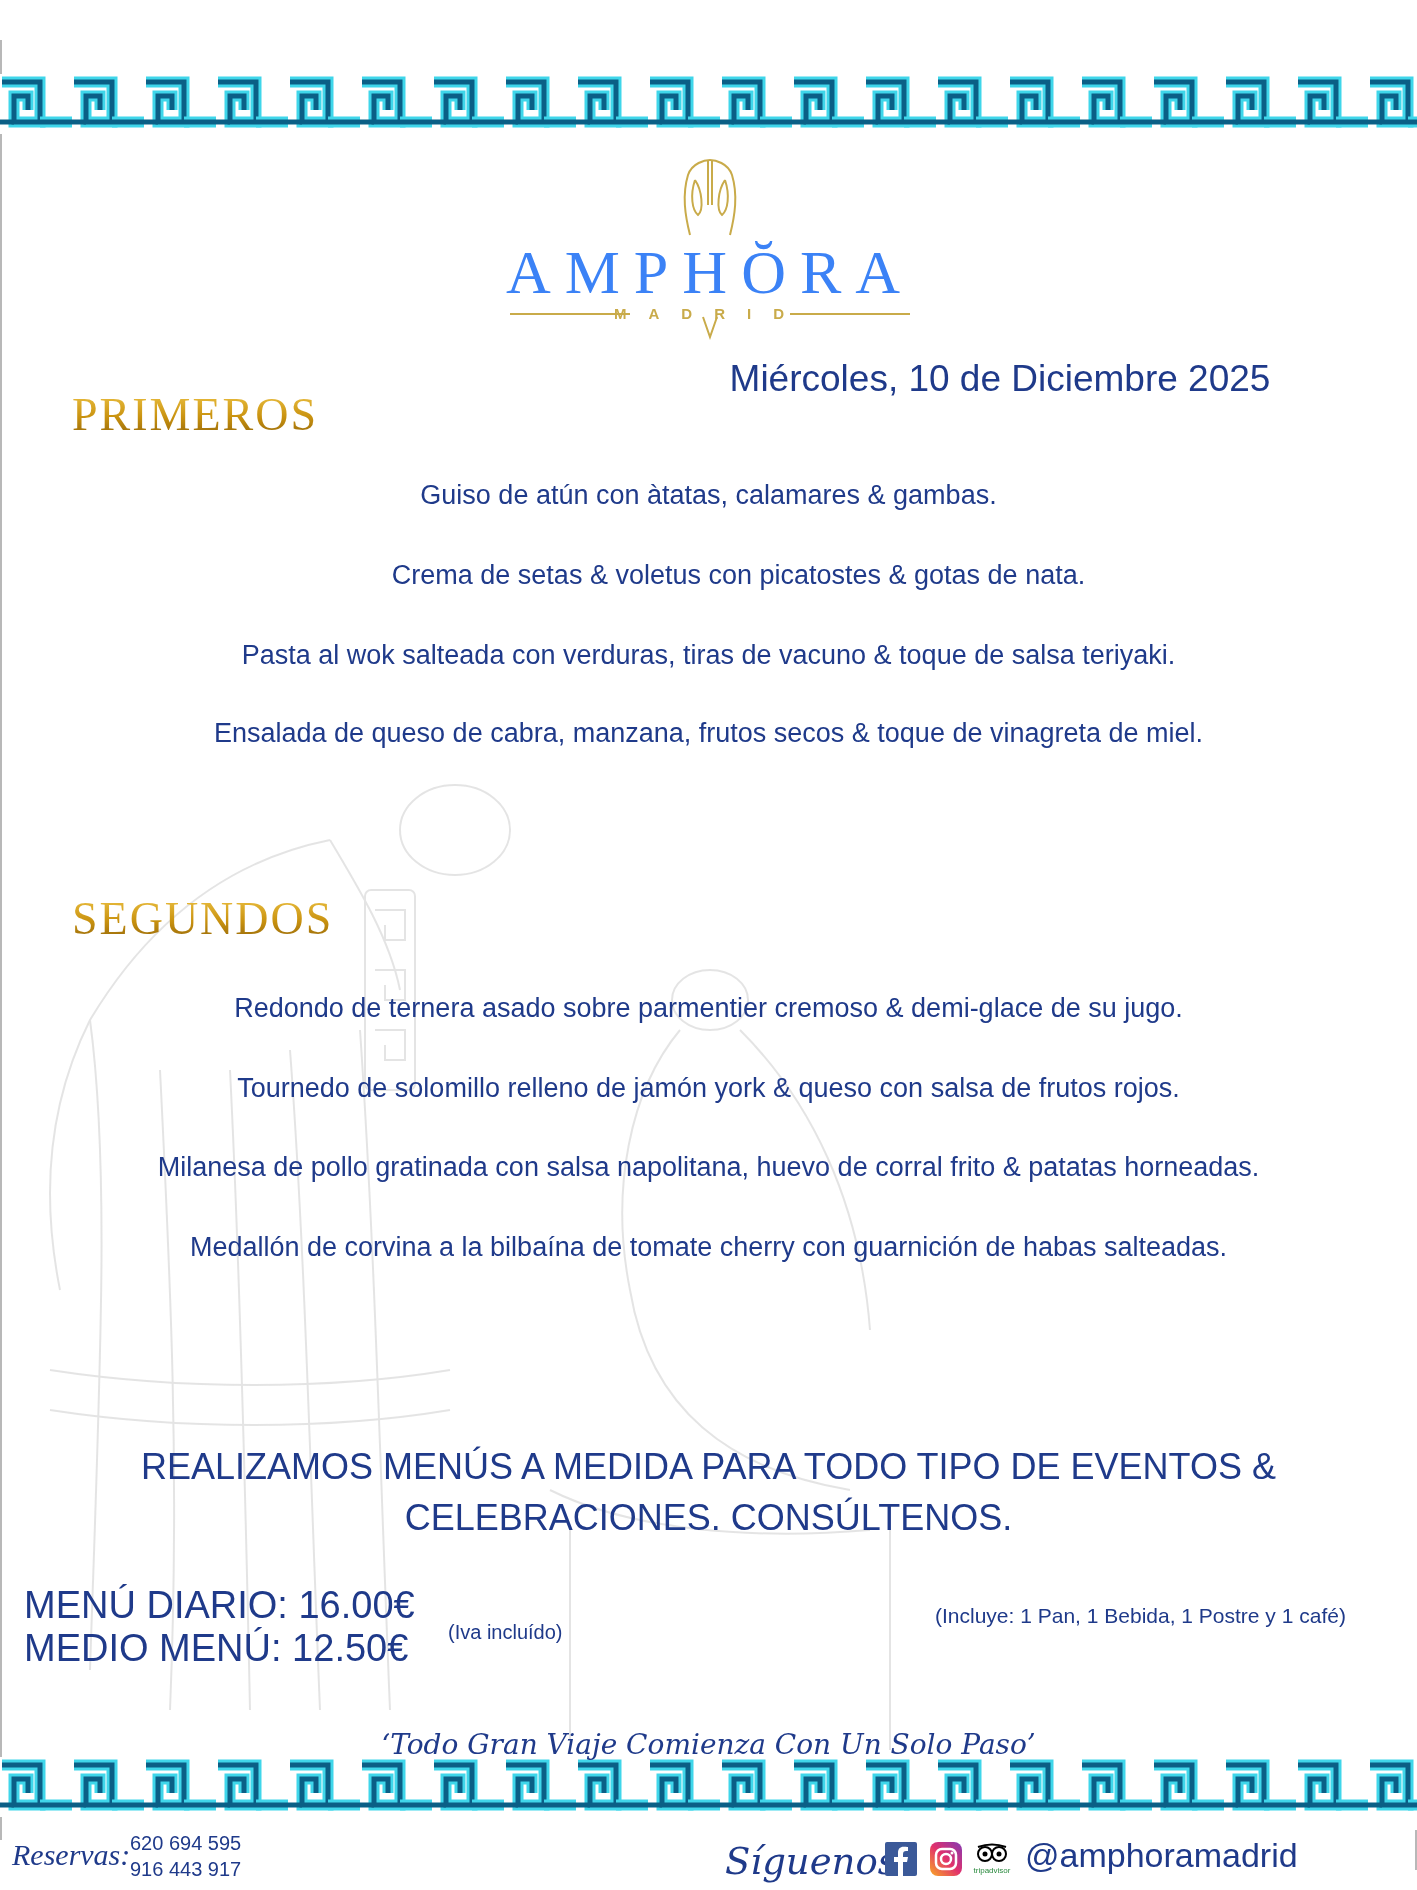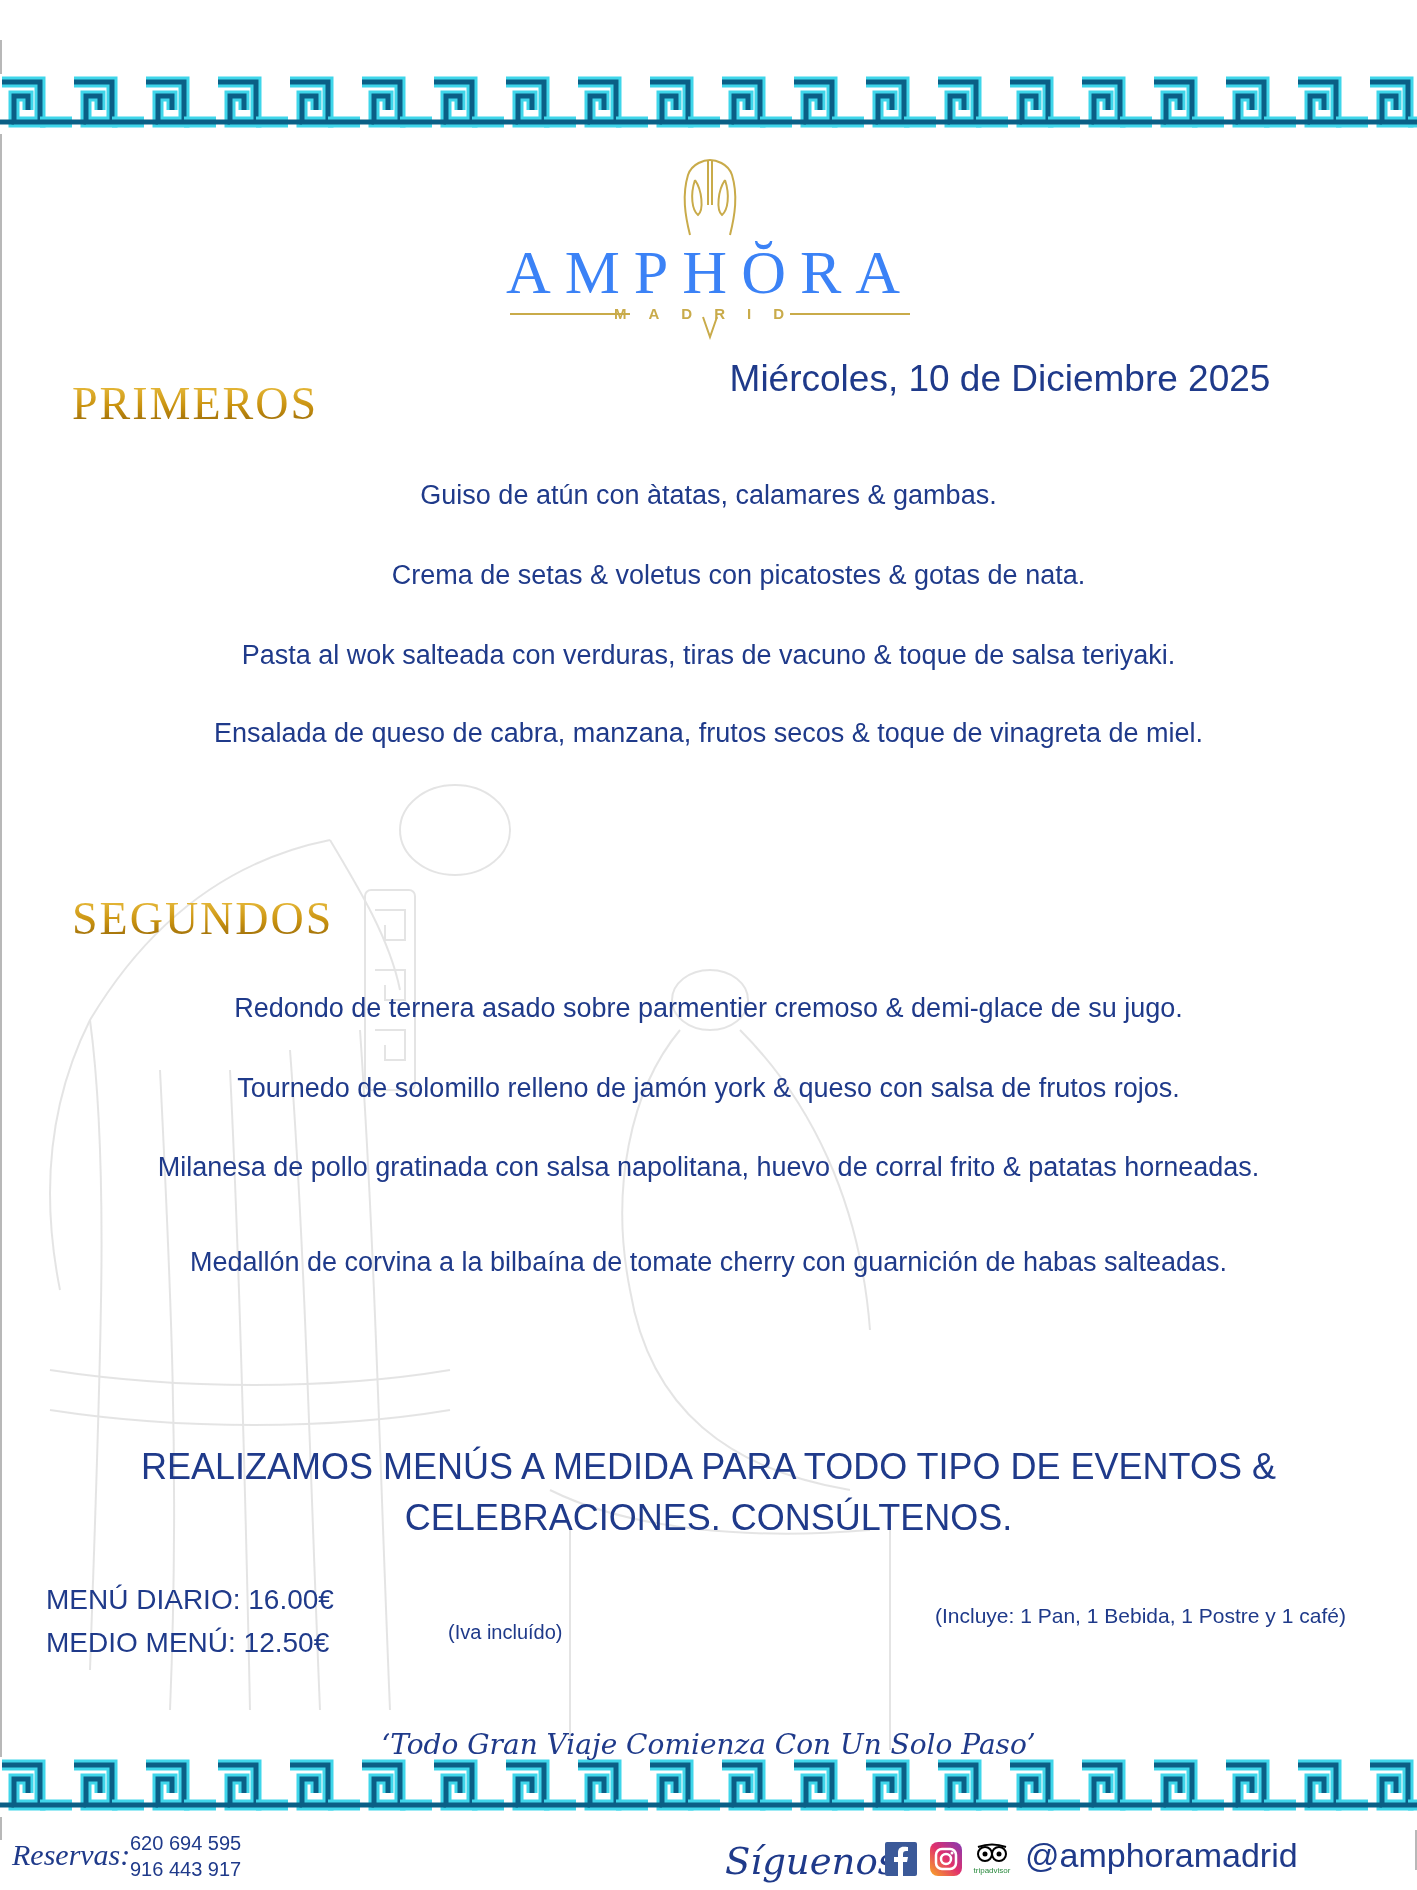--- a/index.html
+++ b/index.html
@@ -42,35 +42,35 @@
     }
 
     .section-title {
       position: absolute; left: 72px;
       font-family: "Liberation Serif", "DejaVu Serif", serif;
       font-size: 46px; letter-spacing: 2px;
       color: #c99b1a;
       background: linear-gradient(180deg, #f2c94c 0%, #c9920f 55%, #8a5e08 100%);
       -webkit-background-clip: text; background-clip: text; -webkit-text-fill-color: transparent;
     }
-    .primeros-title { top: 377px; }
+    .primeros-title { top: 388px; }
     .segundos-title { top: 892px; }
 
     .dish {
       position: absolute; left: 0; width: 1417px; text-align: center;
       font-size: 27px; color: #1f3a8a;
     }
 
     .promo {
       position: absolute; left: 100px; width: 1217px; text-align: center;
       font-size: 36px; line-height: 51px; color: #1f3a8a; top: 1441px;
     }
 
     .price {
-      position: absolute; left: 46px; font-size: 28px; color: #1f3a8a;
+      position: absolute; left: 24px; font-size: 38px; color: #1f3a8a;
     }
     .price-1 { top: 1584px; }
     .price-2 { top: 1627px; }
     .iva { position: absolute; left: 448px; top: 1621px; font-size: 20px; color: #1f3a8a; }
     .incluye { position: absolute; left: 935px; top: 1604px; font-size: 21px; color: #1f3a8a; }
 
     .quote {
       position: absolute; left: 0; width: 1417px; top: 1688px; text-align: center;
       font-family: "DejaVu Serif", serif; font-style: italic; font-size: 28px; color: #1f3a8a; margin-top: 40px;
     }
@@ -162,21 +162,21 @@
 <div class="section-title primeros-title">PRIMEROS</div>
 <div class="dish" style="top:480px;">Guiso de atún con àtatas, calamares &amp; gambas.</div>
 <div class="dish" style="top:560px;padding-left:30px;">Crema de setas &amp; voletus con picatostes &amp; gotas de nata.</div>
 <div class="dish" style="top:640px;">Pasta al wok salteada con verduras, tiras de vacuno &amp; toque de salsa teriyaki.</div>
 <div class="dish" style="top:718px;">Ensalada de queso de cabra, manzana, frutos secos &amp; toque de vinagreta de miel.</div>
 
 <div class="section-title segundos-title">SEGUNDOS</div>
 <div class="dish" style="top:993px;">Redondo de ternera asado sobre parmentier cremoso &amp; demi-glace de su jugo.</div>
 <div class="dish" style="top:1073px;">Tournedo de solomillo relleno de jamón york &amp; queso con salsa de frutos rojos.</div>
 <div class="dish" style="top:1152px;">Milanesa de pollo gratinada con salsa napolitana, huevo de corral frito &amp; patatas horneadas.</div>
-<div class="dish" style="top:1232px;margin-top:15px;">Medallón de corvina a la bilbaína de tomate cherry con guarnición de habas salteadas.</div>
+<div class="dish" style="top:1232px;">Medallón de corvina a la bilbaína de tomate cherry con guarnición de habas salteadas.</div>
 
 <div class="promo">
   <div>REALIZAMOS MENÚS A MEDIDA PARA TODO TIPO DE EVENTOS &amp;</div>
   <div>CELEBRACIONES. CONSÚLTENOS.</div>
 </div>
 
 <div class="price price-1">MENÚ DIARIO: 16.00€</div>
 <div class="price price-2">MEDIO MENÚ: 12.50€</div>
 <div class="iva">(Iva incluído)</div>
 <div class="incluye">(Incluye: 1 Pan, 1 Bebida, 1 Postre y 1 café)</div>

